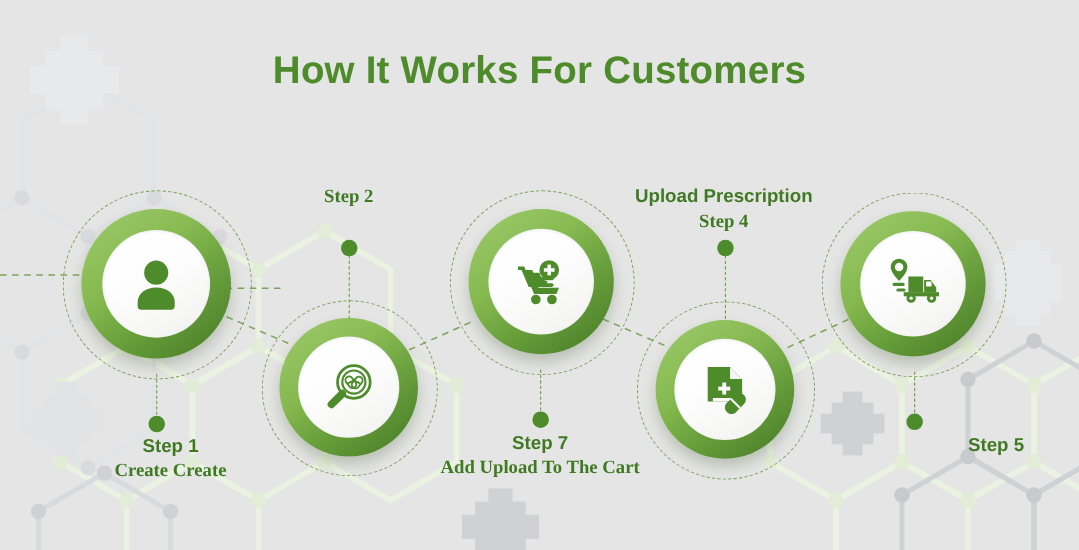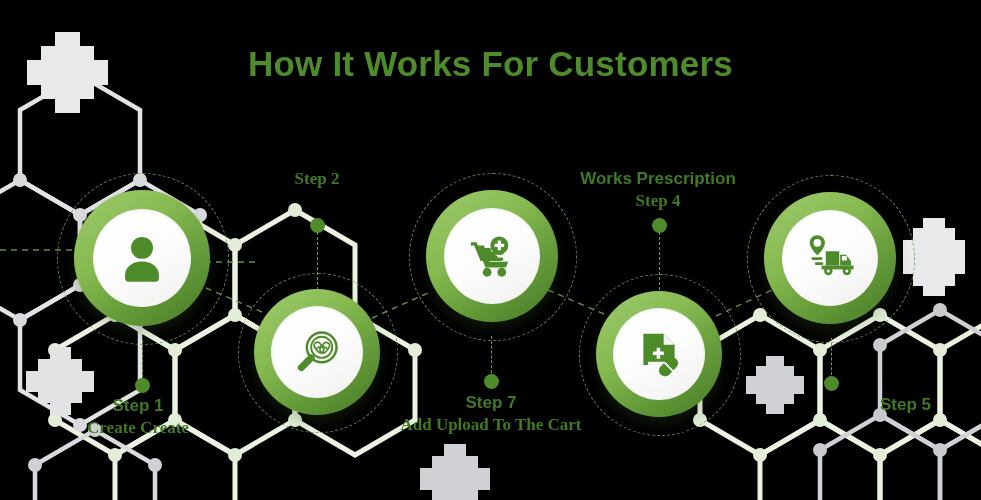--- a/index.html
+++ b/index.html
@@ -5,21 +5,21 @@
   html, body {
     margin: 0;
     padding: 0;
     background: #ffffff;
   }
   #stage {
     position: relative;
     width: 981px;
     height: 500px;
     overflow: hidden;
-    background: #000000;
+    background: #e5e5e5;
     font-family: "Liberation Sans", "DejaVu Sans", sans-serif;
   }
 
   
   #bg-layer {
     position: absolute;
     inset: 0;
     width: 981px;
     height: 500px;
     pointer-events: none;
@@ -245,21 +245,21 @@
     <div class="step-ring" style="left:8px; top:8px; width:136px; height:136px;"></div>
     <div class="step-inner" style="left:27px; top:27px; width:98px; height:98px;">
       <svg class="icon-svg" width="54" height="54" viewBox="0 0 64 64" fill="#4d8b2b">
         <circle cx="32" cy="20" r="13"></circle>
         <path d="M32 36c-12 0-20 7-20 16v4a4 4 0 0 0 4 4h32a4 4 0 0 0 4-4v-4c0-9-8-16-20-16z"></path>
       </svg>
     </div>
   </div>
   <div class="connector" style="left:142px; top:340px; height:42px;"></div>
   <div class="connector-dot" style="left:135px; top:378px;"></div>
-  <div class="step-label" style="left:38px; top:395px; width:200px;">
+  <div class="step-label" style="left:55px; top:395px; width:200px;">
     <span class="l1">Step 1</span>
     <span class="l2">Create Create</span>
   </div>
 
   <div class="step-label" style="left:217px; top:168px; width:200px;">
     <span class="l2">Step 2</span>
   </div>
   <div class="connector-dot" style="left:310px; top:218px;"></div>
   <div class="connector" style="left:317px; top:232px; height:58px;"></div>
   <div class="step" style="left:246px; top:281px; width:142px; height:142px;">
@@ -298,21 +298,21 @@
     </div>
   </div>
   <div class="connector" style="left:491px; top:336px; height:42px;"></div>
   <div class="connector-dot" style="left:484px; top:374px;"></div>
   <div class="step-label" style="left:371px; top:392px; width:240px;">
     <span class="l1">Step 7</span>
     <span class="l2">Add Upload To The Cart</span>
   </div>
 
   <div class="step-label" style="left:557px; top:168px; width:202px;">
-    <span class="l1">Works Prescription</span>
+    <span class="l1">Upload Prescription</span>
     <span class="l2">Step 4</span>
   </div>
   <div class="connector-dot" style="left:652px; top:218px;"></div>
   <div class="connector" style="left:659px; top:232px; height:58px;"></div>
   <div class="step" style="left:588px; top:283px; width:142px; height:142px;">
     <div class="step-dashring" style="left:-9px; top:-9px; width:160px; height:160px;"></div>
     <div class="step-ring" style="left:8px; top:8px; width:126px; height:126px;"></div>
     <div class="step-inner" style="left:25px; top:25px; width:92px; height:92px;">
       <svg class="icon-svg" width="50" height="50" viewBox="0 0 64 64" fill="#4d8b2b">
         <path d="M12 6h26l14 14v26H12z"></path>

